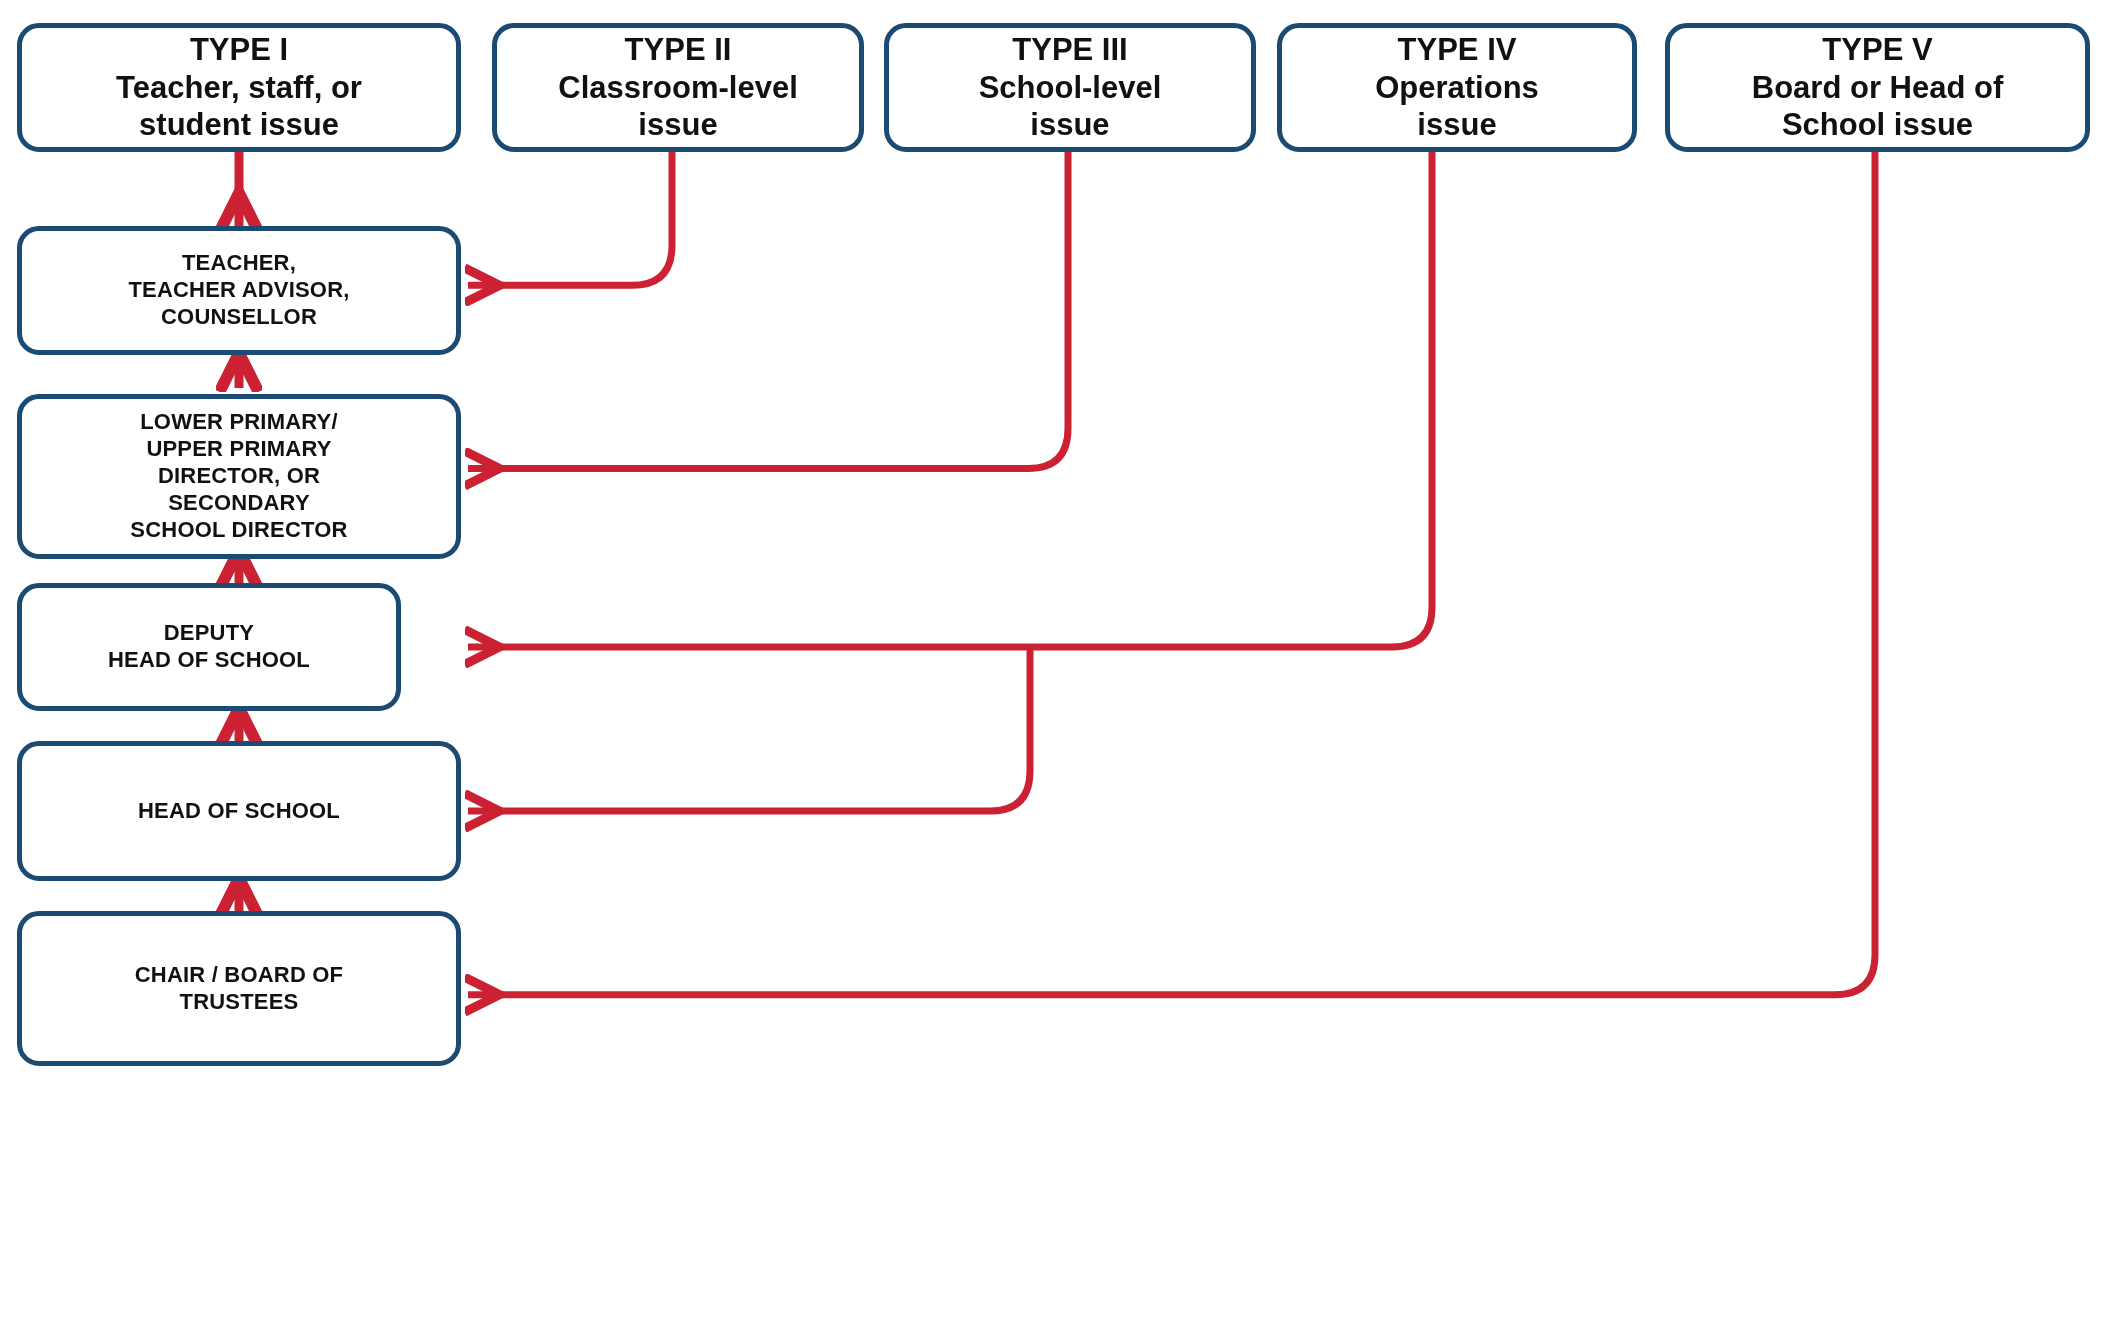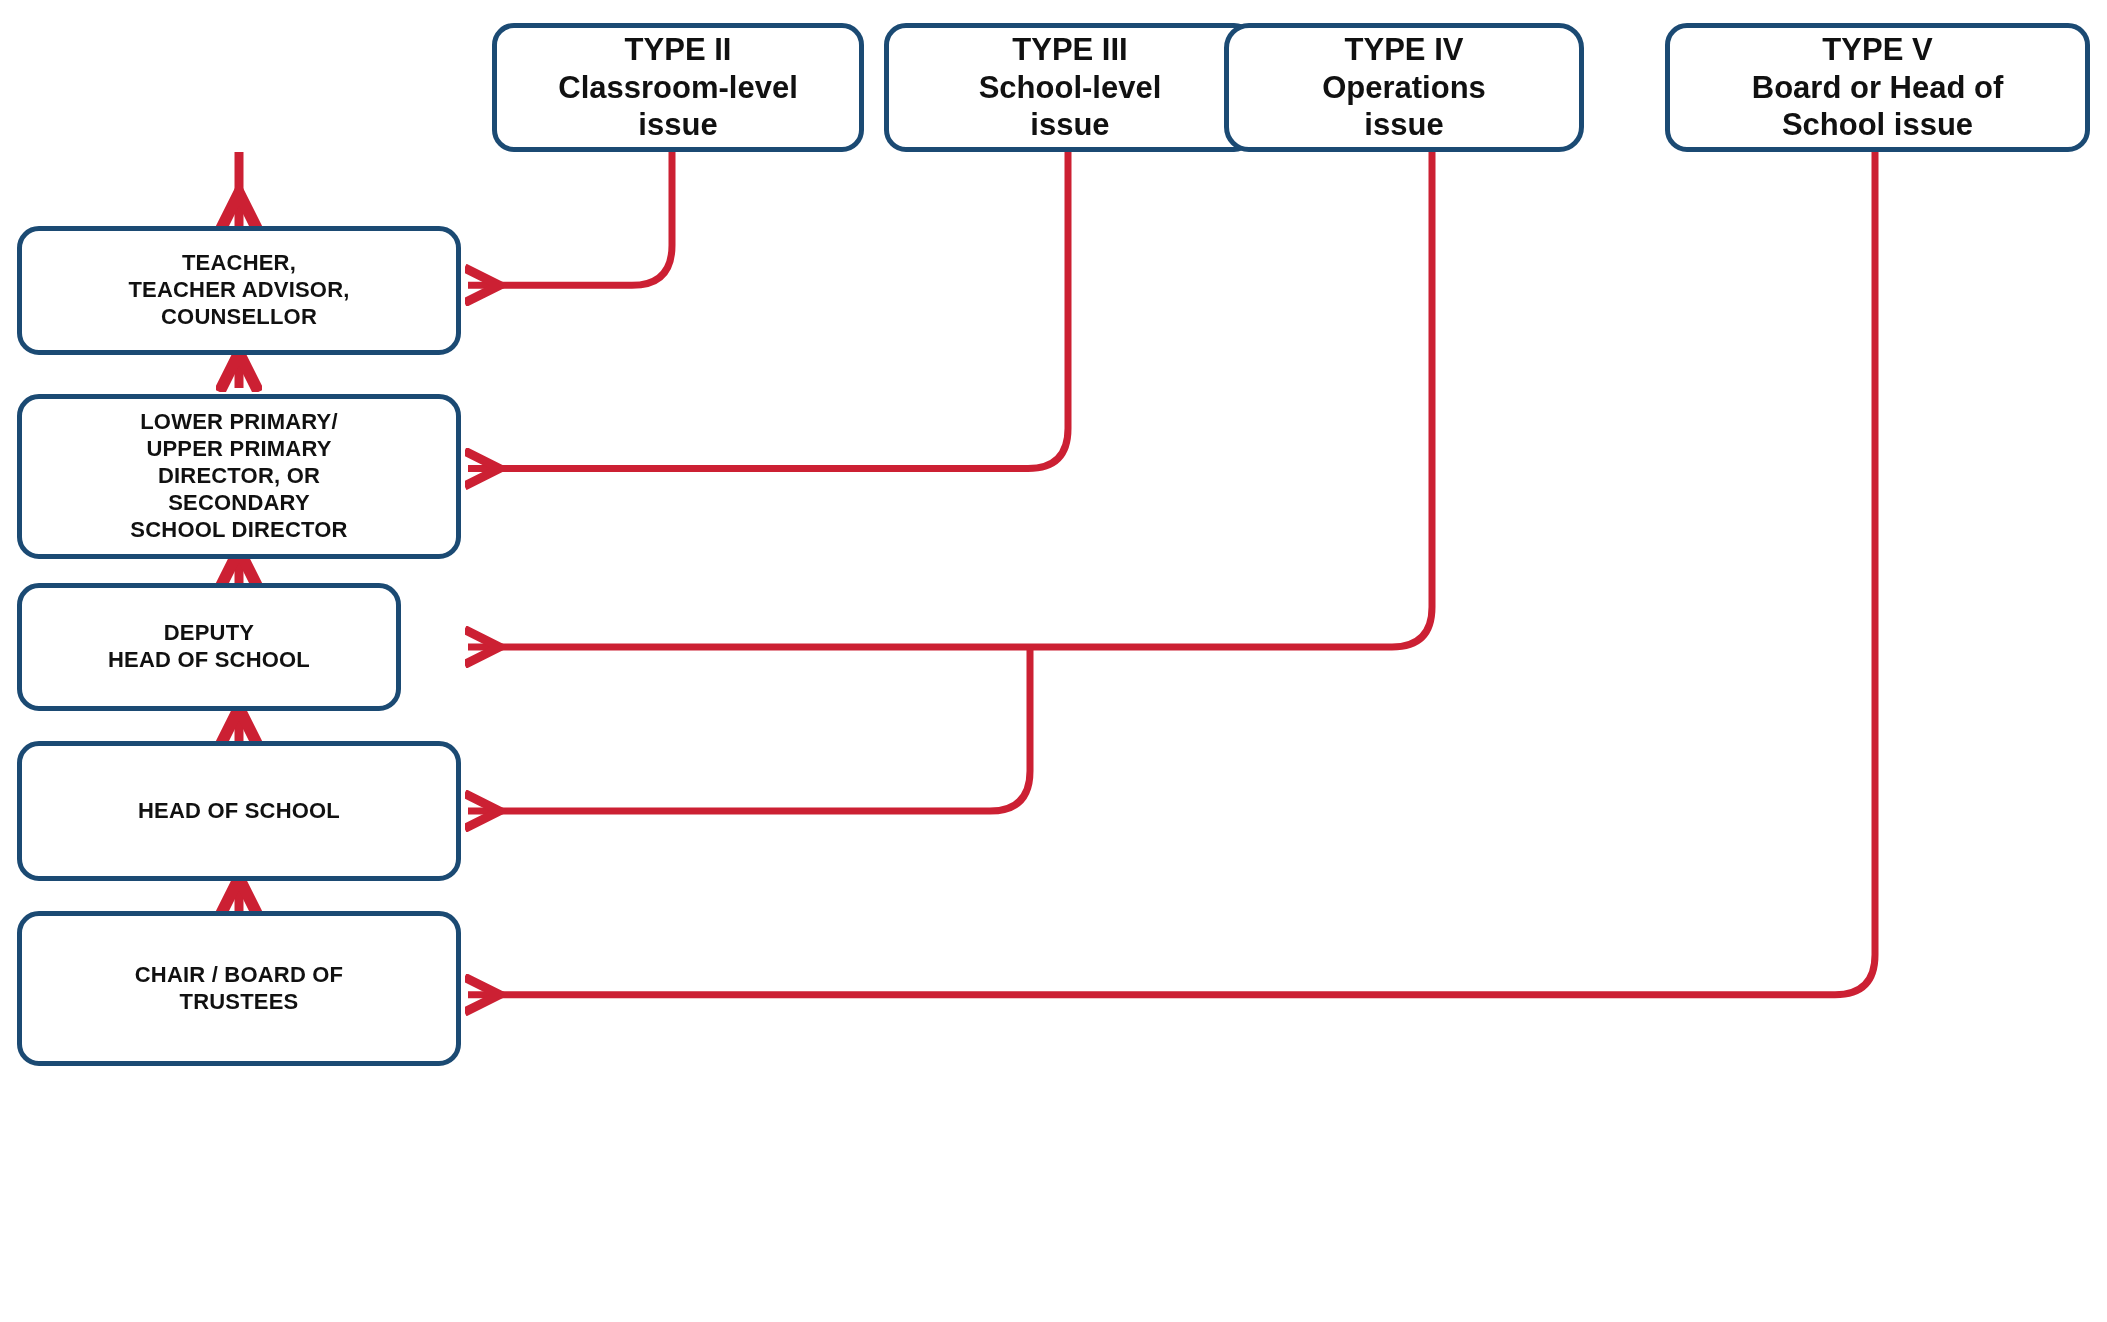--- a/index.html
+++ b/index.html
@@ -72,30 +72,33 @@
 
     <g stroke="#cc2033" stroke-width="7" fill="none" stroke-linecap="butt" stroke-linejoin="round">
       <path d="M 672 152 L 672 245.34000000000003 Q 672 285.34000000000003 632 285.34000000000003 L 468 285.34000000000003" marker-end="url(#ah-left)"></path>
       <path d="M 1068 152 L 1068 428.5 Q 1068 468.5 1028 468.5 L 468 468.5" marker-end="url(#ah-left)"></path>
       <path d="M 1432 152 L 1432 607 Q 1432 647 1392 647 L 468 647" marker-end="url(#ah-left)"></path>
       <path d="M 1030 647 L 1030 771 Q 1030 811 990 811 L 468 811" marker-end="url(#ah-left)"></path>
       <path d="M 1875 152 L 1875 954.7 Q 1875 994.7 1835 994.7 L 468 994.7" marker-end="url(#ah-left)"></path>
     </g>
   </svg>
 
+  <div class="node type-node" style="left:17px; top:23px; width:444px; height:129px;">TYPE I
+Teacher, staff, or
+student issue</div>
 
   <div class="node type-node" style="left:492px; top:23px; width:372px; height:129px;">TYPE II
 Classroom-level
 issue</div>
 
   <div class="node type-node" style="left:884px; top:23px; width:372px; height:129px;">TYPE III
 School-level
 issue</div>
 
-  <div class="node type-node" style="left:1224px; top:23px; width:360px; height:129px;border-radius:25px;">TYPE IV
+  <div class="node type-node" style="left:1277px; top:23px; width:360px; height:129px;">TYPE IV
 Operations
 issue</div>
 
   <div class="node type-node" style="left:1665px; top:23px; width:425px; height:129px;">TYPE V
 Board or Head of
 School issue</div>
 
   <div class="node chain-node" style="left: 17px; top: 226px; width: 444px; height: 129px;">TEACHER,
 TEACHER ADVISOR,
 COUNSELLOR</div>

